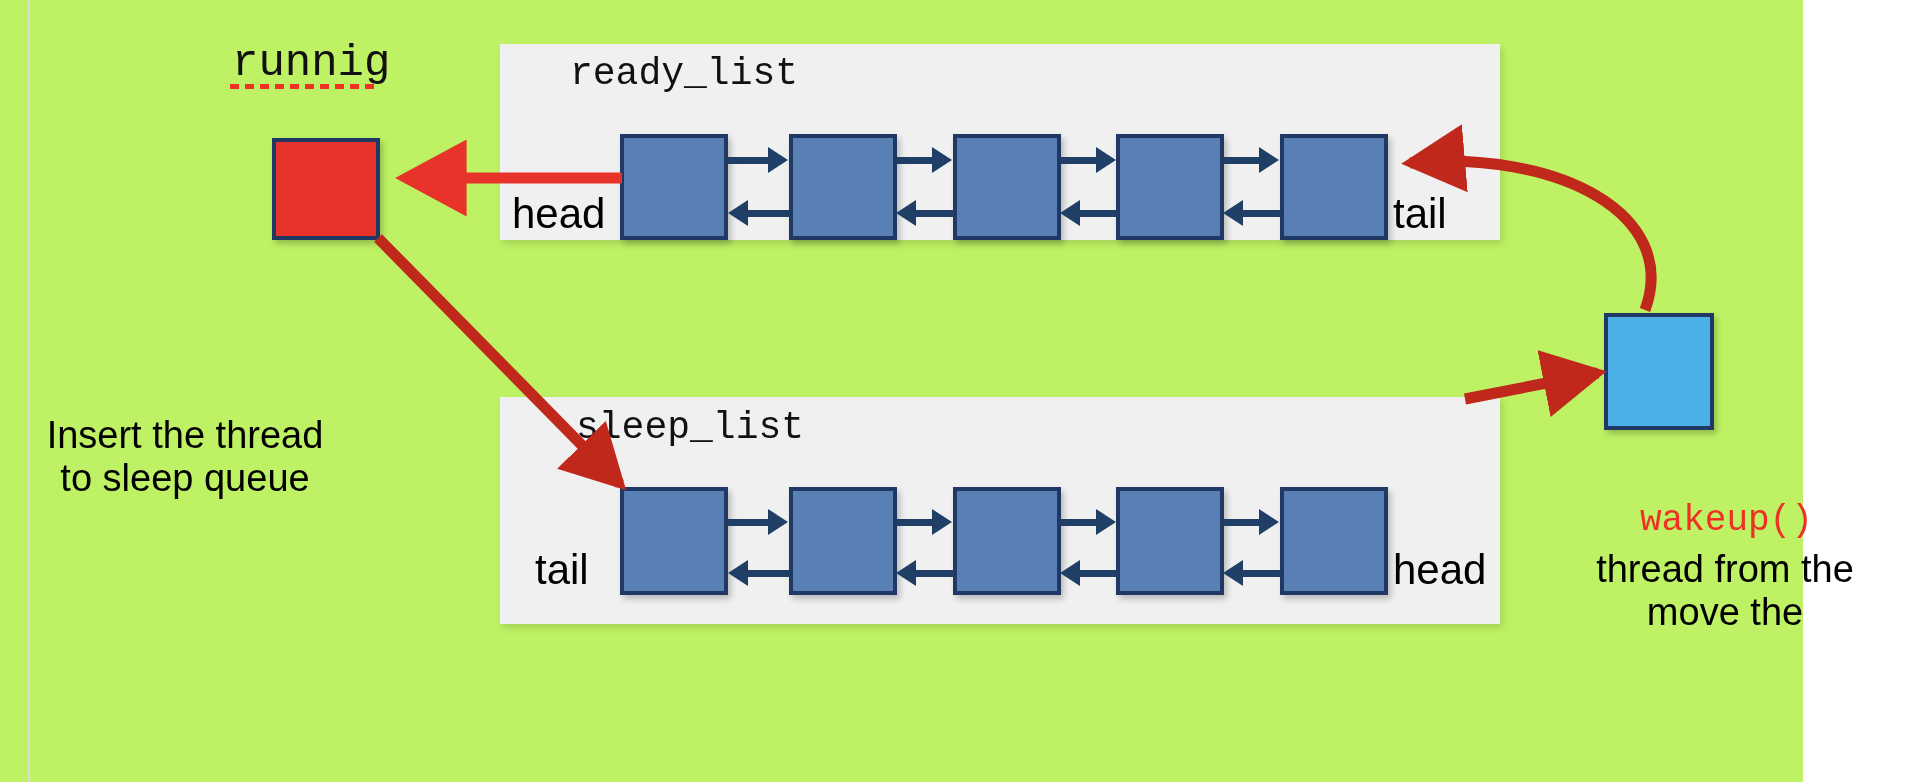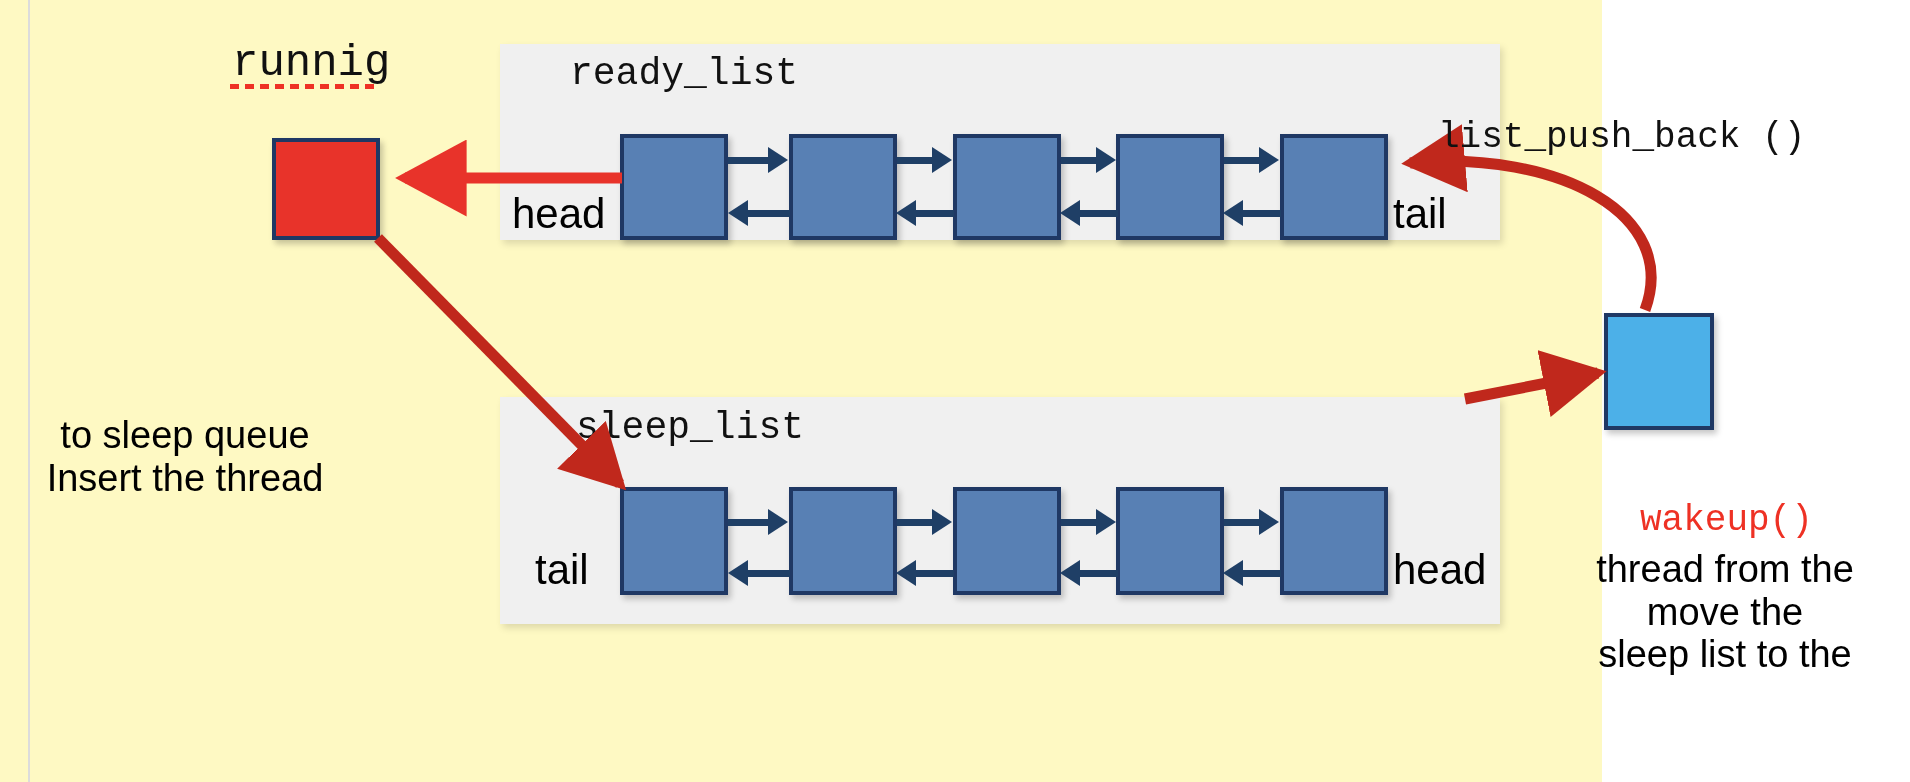--- a/index.html
+++ b/index.html
@@ -1,19 +1,19 @@
 <!DOCTYPE html>
 <html><head>
 <meta charset="utf-8">
 <style>
   html,body{margin:0;padding:0;background:#ffffff;}
   body{width:1910px;height:782px;position:relative;overflow:hidden;
        font-family:"Liberation Sans",sans-serif;}
 
-  #stage{position:absolute;left:0;top:0;width:1602px;height:782px;background:#fef9c3;}
+  #stage{position:absolute;left:0;top:0;width:1803px;height:782px;background:#bef264;}
 
   
   .slide-edge{position:absolute;left:28px;top:0;width:2px;height:782px;
               background:#dcdcdc;}
 
   
   .panel{position:absolute;background:#f0f0f0;
          box-shadow:3px 4px 7px rgba(0,0,0,.13);}
   .panel-title{position:absolute;font-family:"Liberation Mono","DejaVu Sans Mono",monospace;
                font-size:38px;color:#111;white-space:nowrap;letter-spacing:0px;}
@@ -140,27 +140,25 @@
 
     <line x1="622" y1="178" x2="405" y2="178" stroke="#e8332a" stroke-width="11" marker-end="url(#ah-bright)"></line>
 
     <line x1="378" y1="238" x2="620" y2="484" stroke="#c0281c" stroke-width="11" marker-end="url(#ah-dark)"></line>
 
     <path d="M1645,310 C1680,215 1560,150 1410,163" fill="none" stroke="#c0281c" stroke-width="11" marker-end="url(#ah-dark)"></path>
 
     <line x1="1465" y1="399" x2="1598" y2="373" stroke="#c0281c" stroke-width="11" marker-end="url(#ah-dark)"></line>
   </svg>
 
-  <div class="mono" style="left:1438px;top:117px;">list_push_back ()</div>
 
   <div class="cap" style="left:10px;top:414px;width:350px;">
+    <div>Insert the thread</div>
     <div>to sleep queue</div>
-    <div>Insert the thread</div>
   </div>
 
   <div class="mono red" style="left:1640px;top:500px;text-align:center;">wakeup()</div>
   <div class="cap" style="left:1545px;top:548px;width:360px;">
     <div>thread from the</div>
     <div>move the</div>
-    <div>sleep list to the</div>
   </div>
 
 </div>
 
 </body></html>

